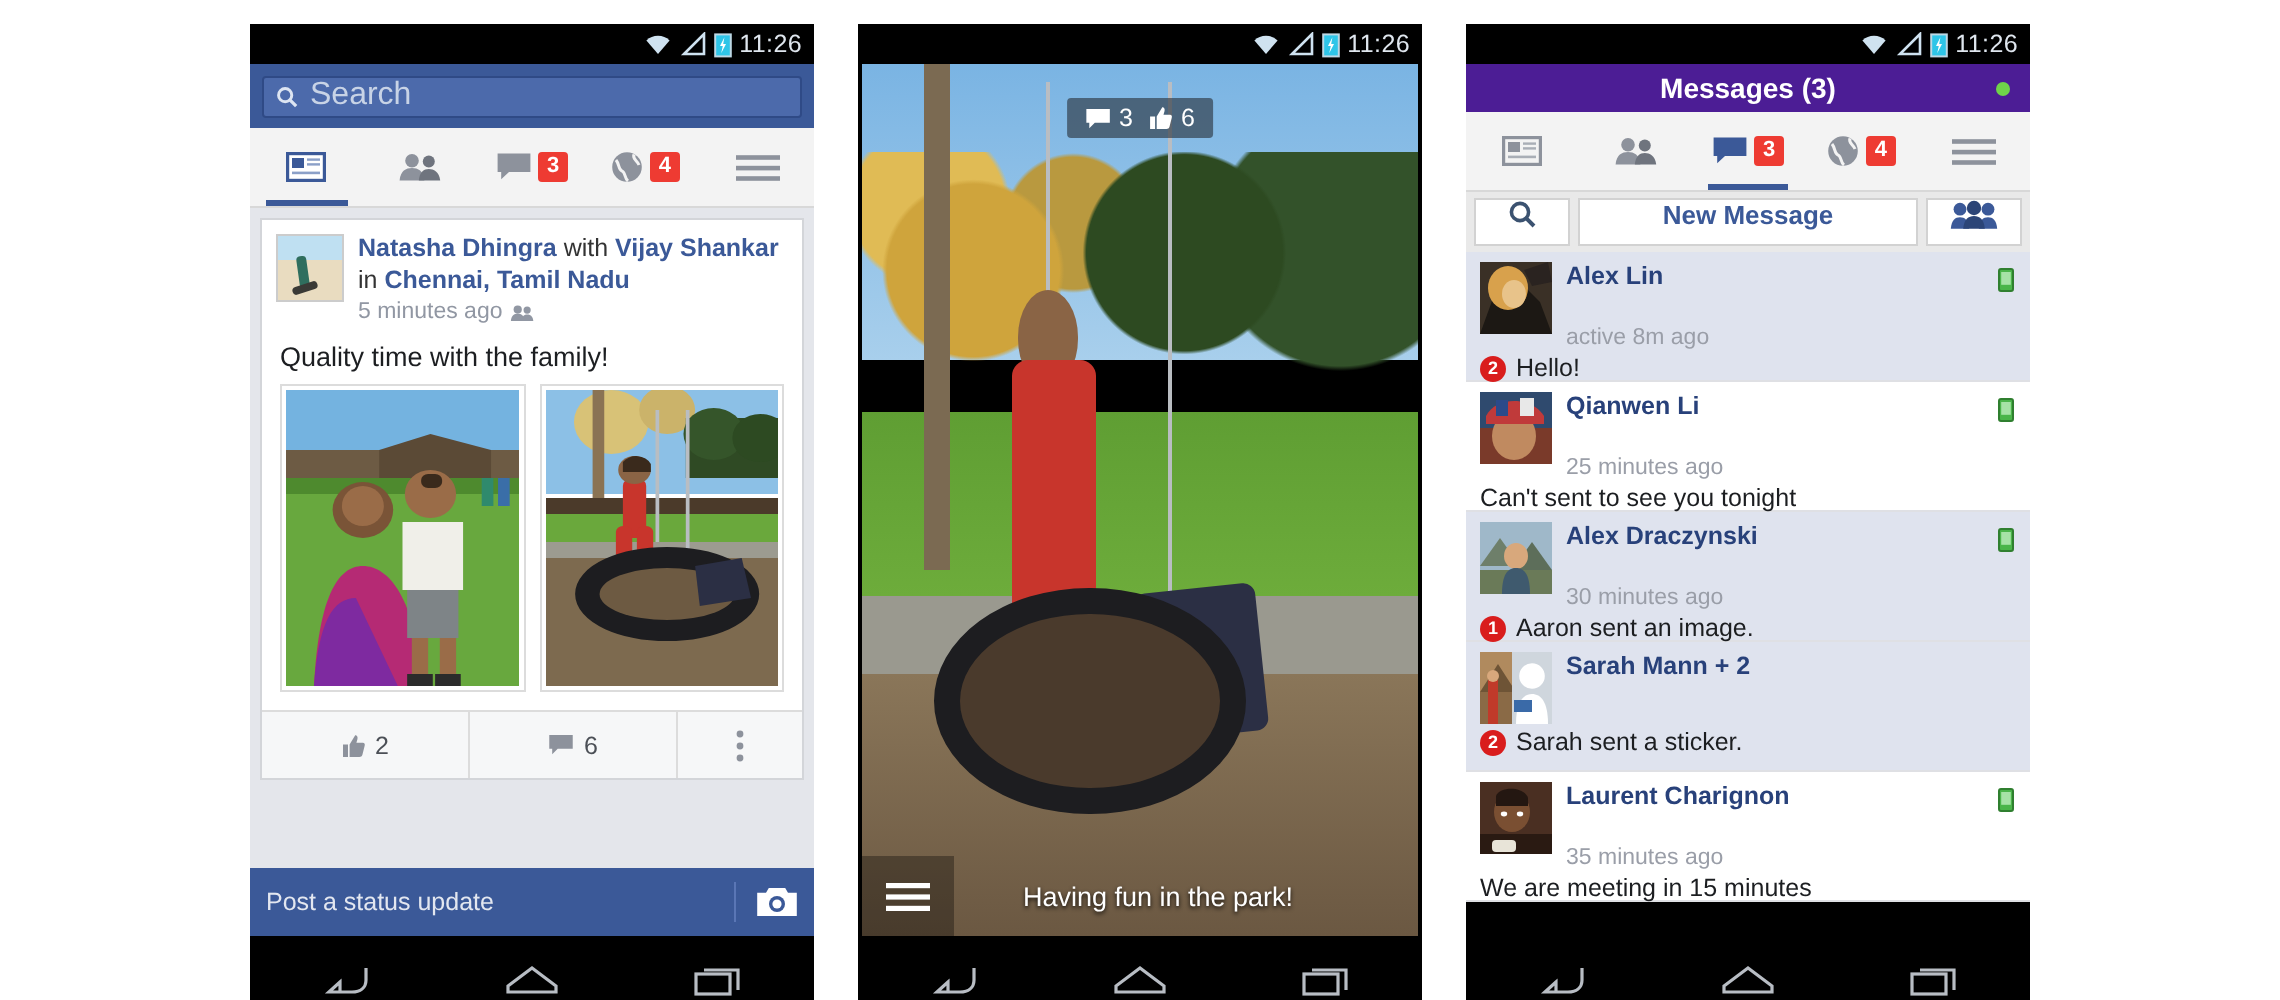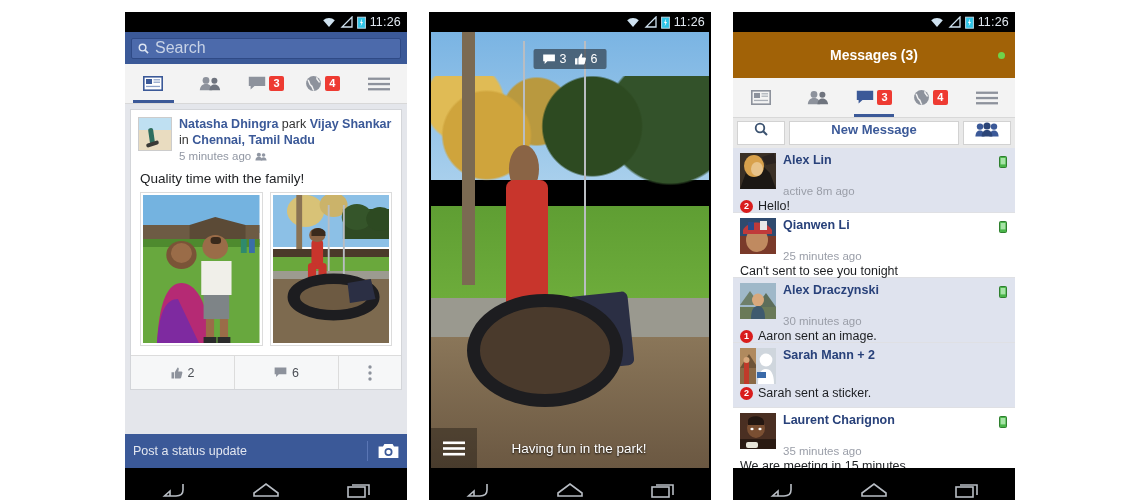--- a/index.html
+++ b/index.html
@@ -139,21 +139,21 @@
     display: flex; align-items: center;
   }
   .vcap-hamb { width: 46px; display:flex; align-items:center; justify-content:center; background: rgba(0,0,0,.32); height: 100%; }
   .viewer-caption {
     flex: 1; text-align: center; color: #fff; font-size: 13.5px;
     text-shadow: 0 1px 2px rgba(0,0,0,.9); padding-right: 28px;
   }
 
   
   .msg-header {
-    background: #a16207; height: 46px; display: flex; align-items: center;
+    background: #4c1d95; height: 24px; display: flex; align-items: center;
     justify-content: center; position: relative;
   }
   .msg-header .ttl { color: #fff; font-size: 14px; font-weight: bold; }
   .msg-header .dot { position: absolute; right: 10px; width: 7px; height: 7px; border-radius: 50%; background: #6fd34a; }
 
   .msg-searchrow {
     height: 30px; background: #e9e9e9; display: flex; align-items: stretch;
     padding: 3px 4px; gap: 4px;
   }
   .msr-btn { background: #fff; border: 1px solid #d2d2d2; display:flex; align-items:flex-start; justify-content:center; }
@@ -257,21 +257,21 @@
       <div class="post-card">
 
         <div class="post-head">
           <div class="post-avatar">
             <div class="fig"></div>
               <div class="fig2"></div>
           </div>
           <div style="flex:1;min-width:0">
             <div class="post-meta">
               <span class="nm">Natasha Dhingra</span>
-              <span>park</span>
+              <span>with</span>
               <span class="nm">Vijay Shankar</span>
               <span>in</span>
               <span class="pl">Chennai, Tamil Nadu</span>
             </div>
             <div class="post-time">
               <span>5 minutes ago</span>
               <svg width="12" height="9" viewBox="0 0 14 10">
                   <circle cx="4.5" cy="3" r="2.4" fill="#9197a3"></circle>
                   <path d="M0.5 9.6 C0.8 6.3 2.4 5.4 4.5 5.4 C6.6 5.4 8.2 6.3 8.5 9.6 Z" fill="#9197a3"></path>
                   <circle cx="10" cy="3.3" r="2.1" fill="#9197a3"></circle>

